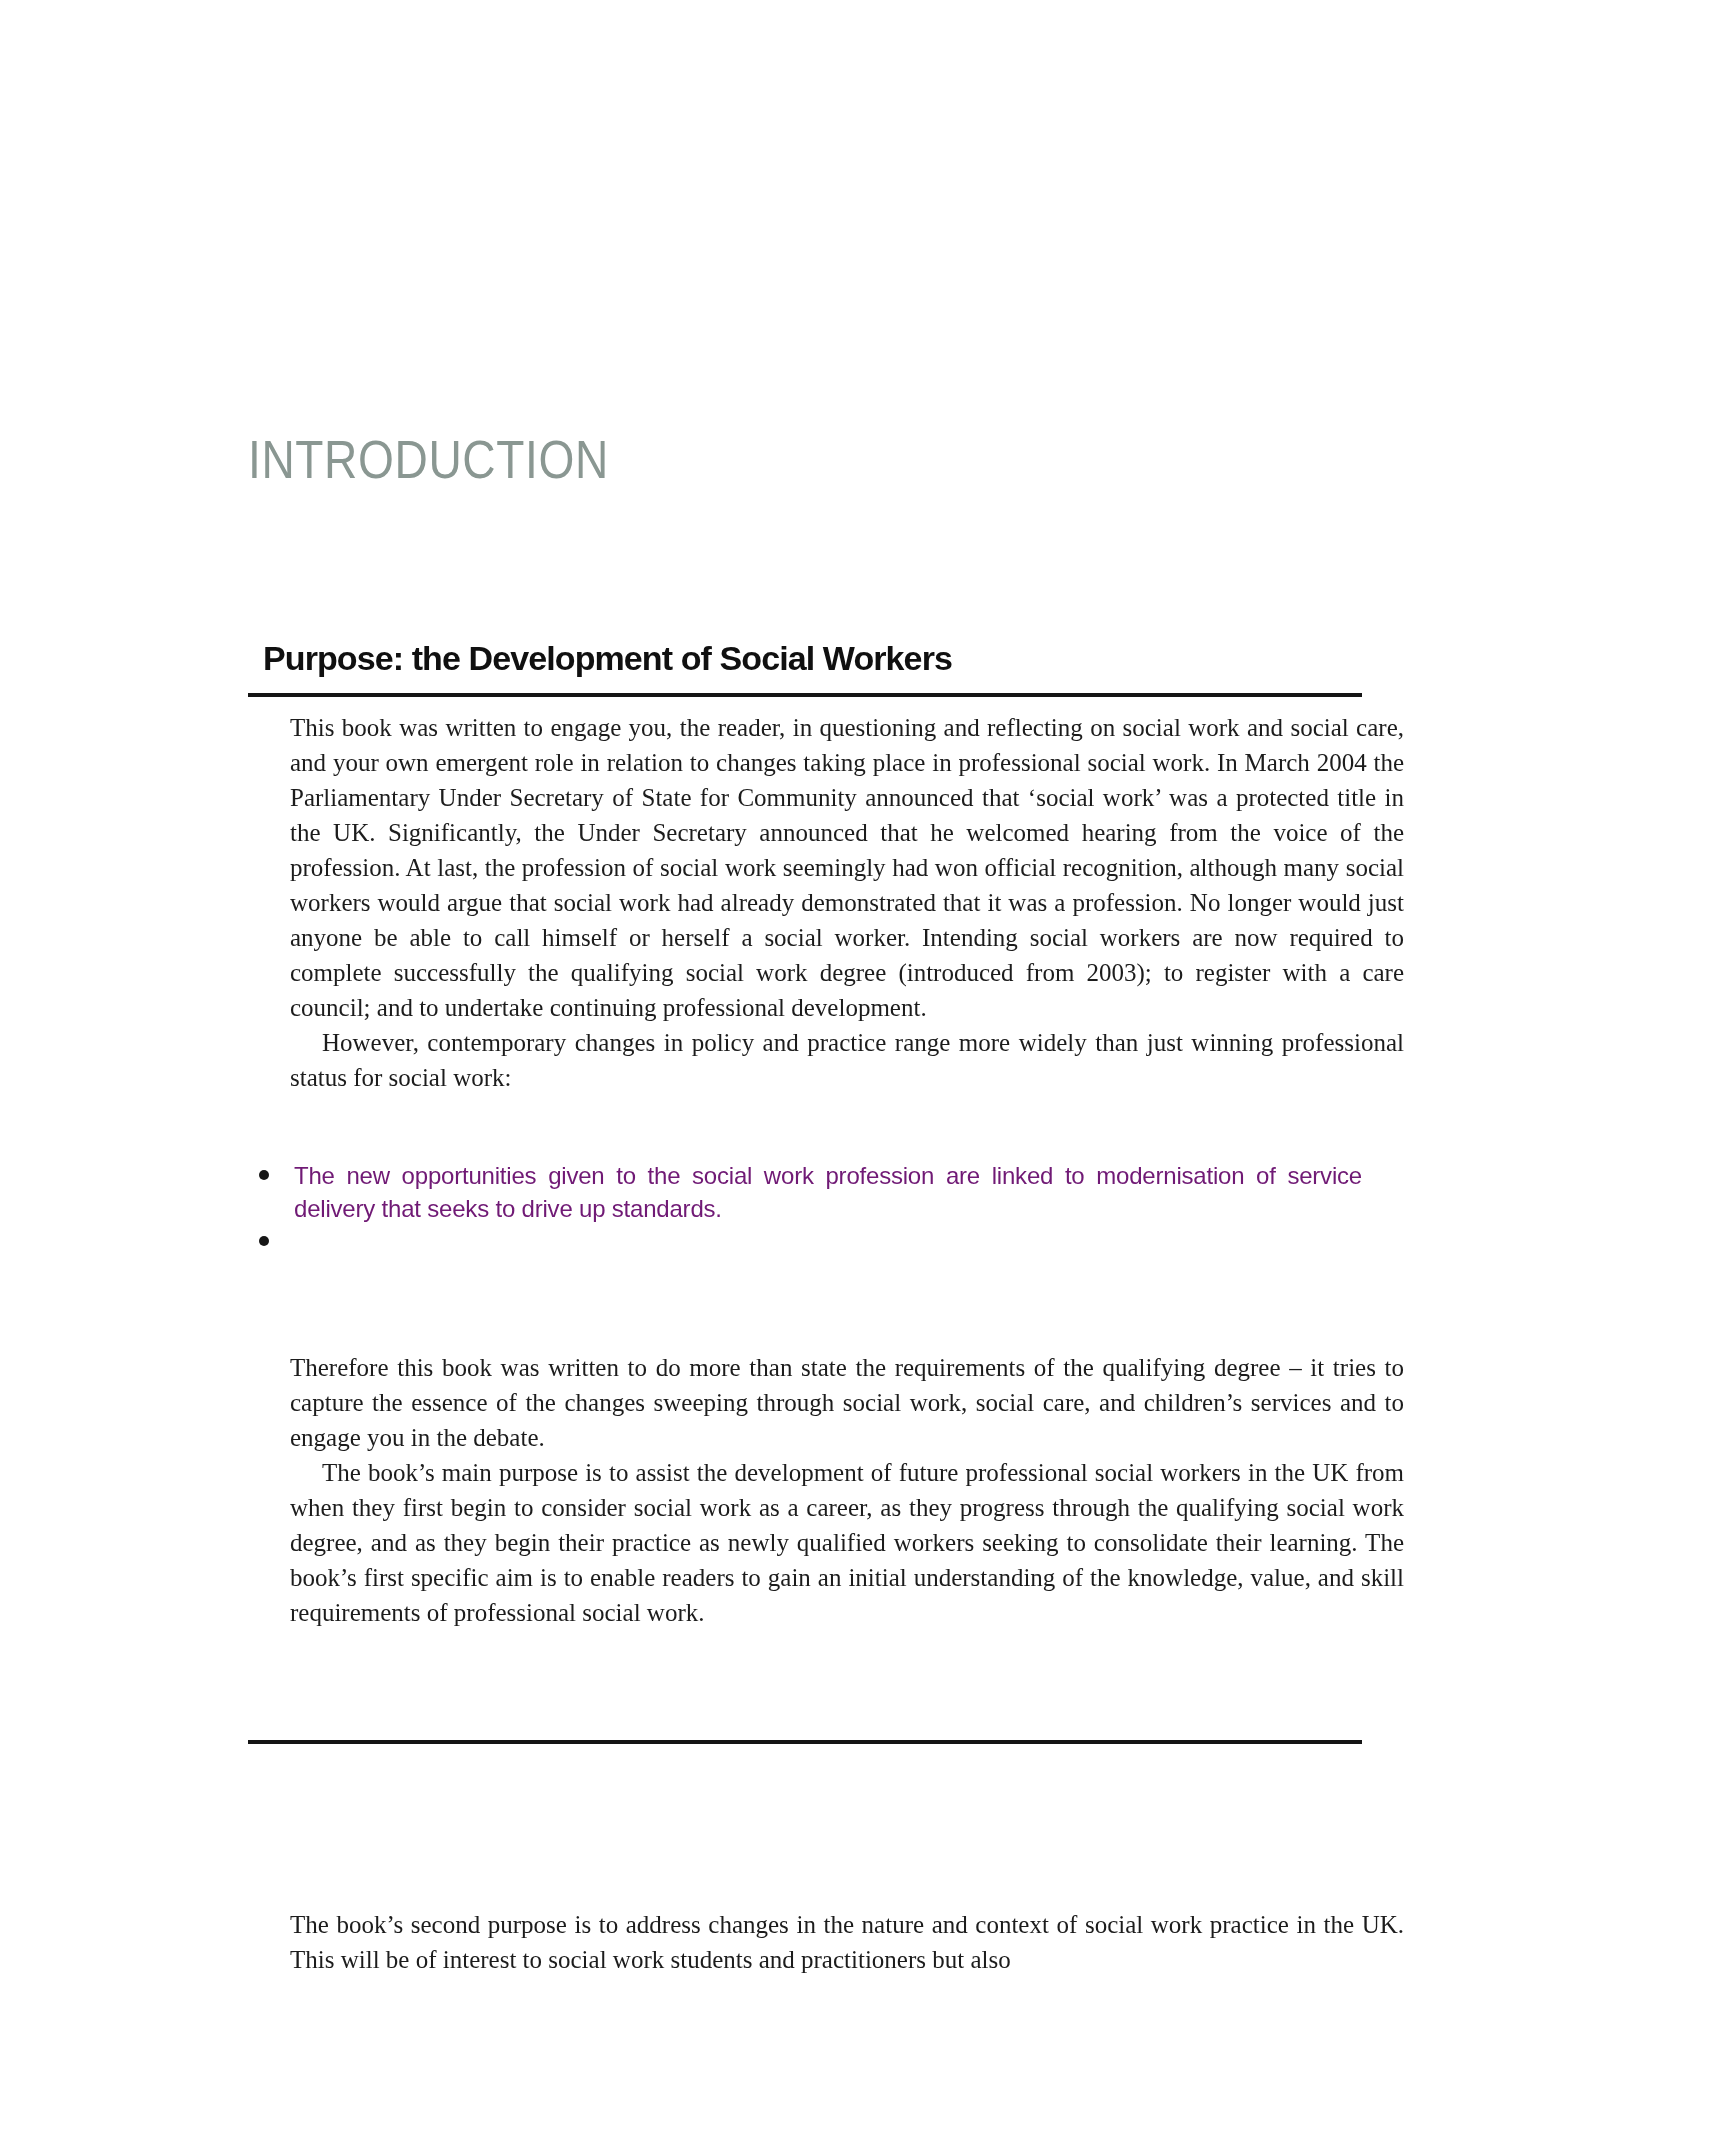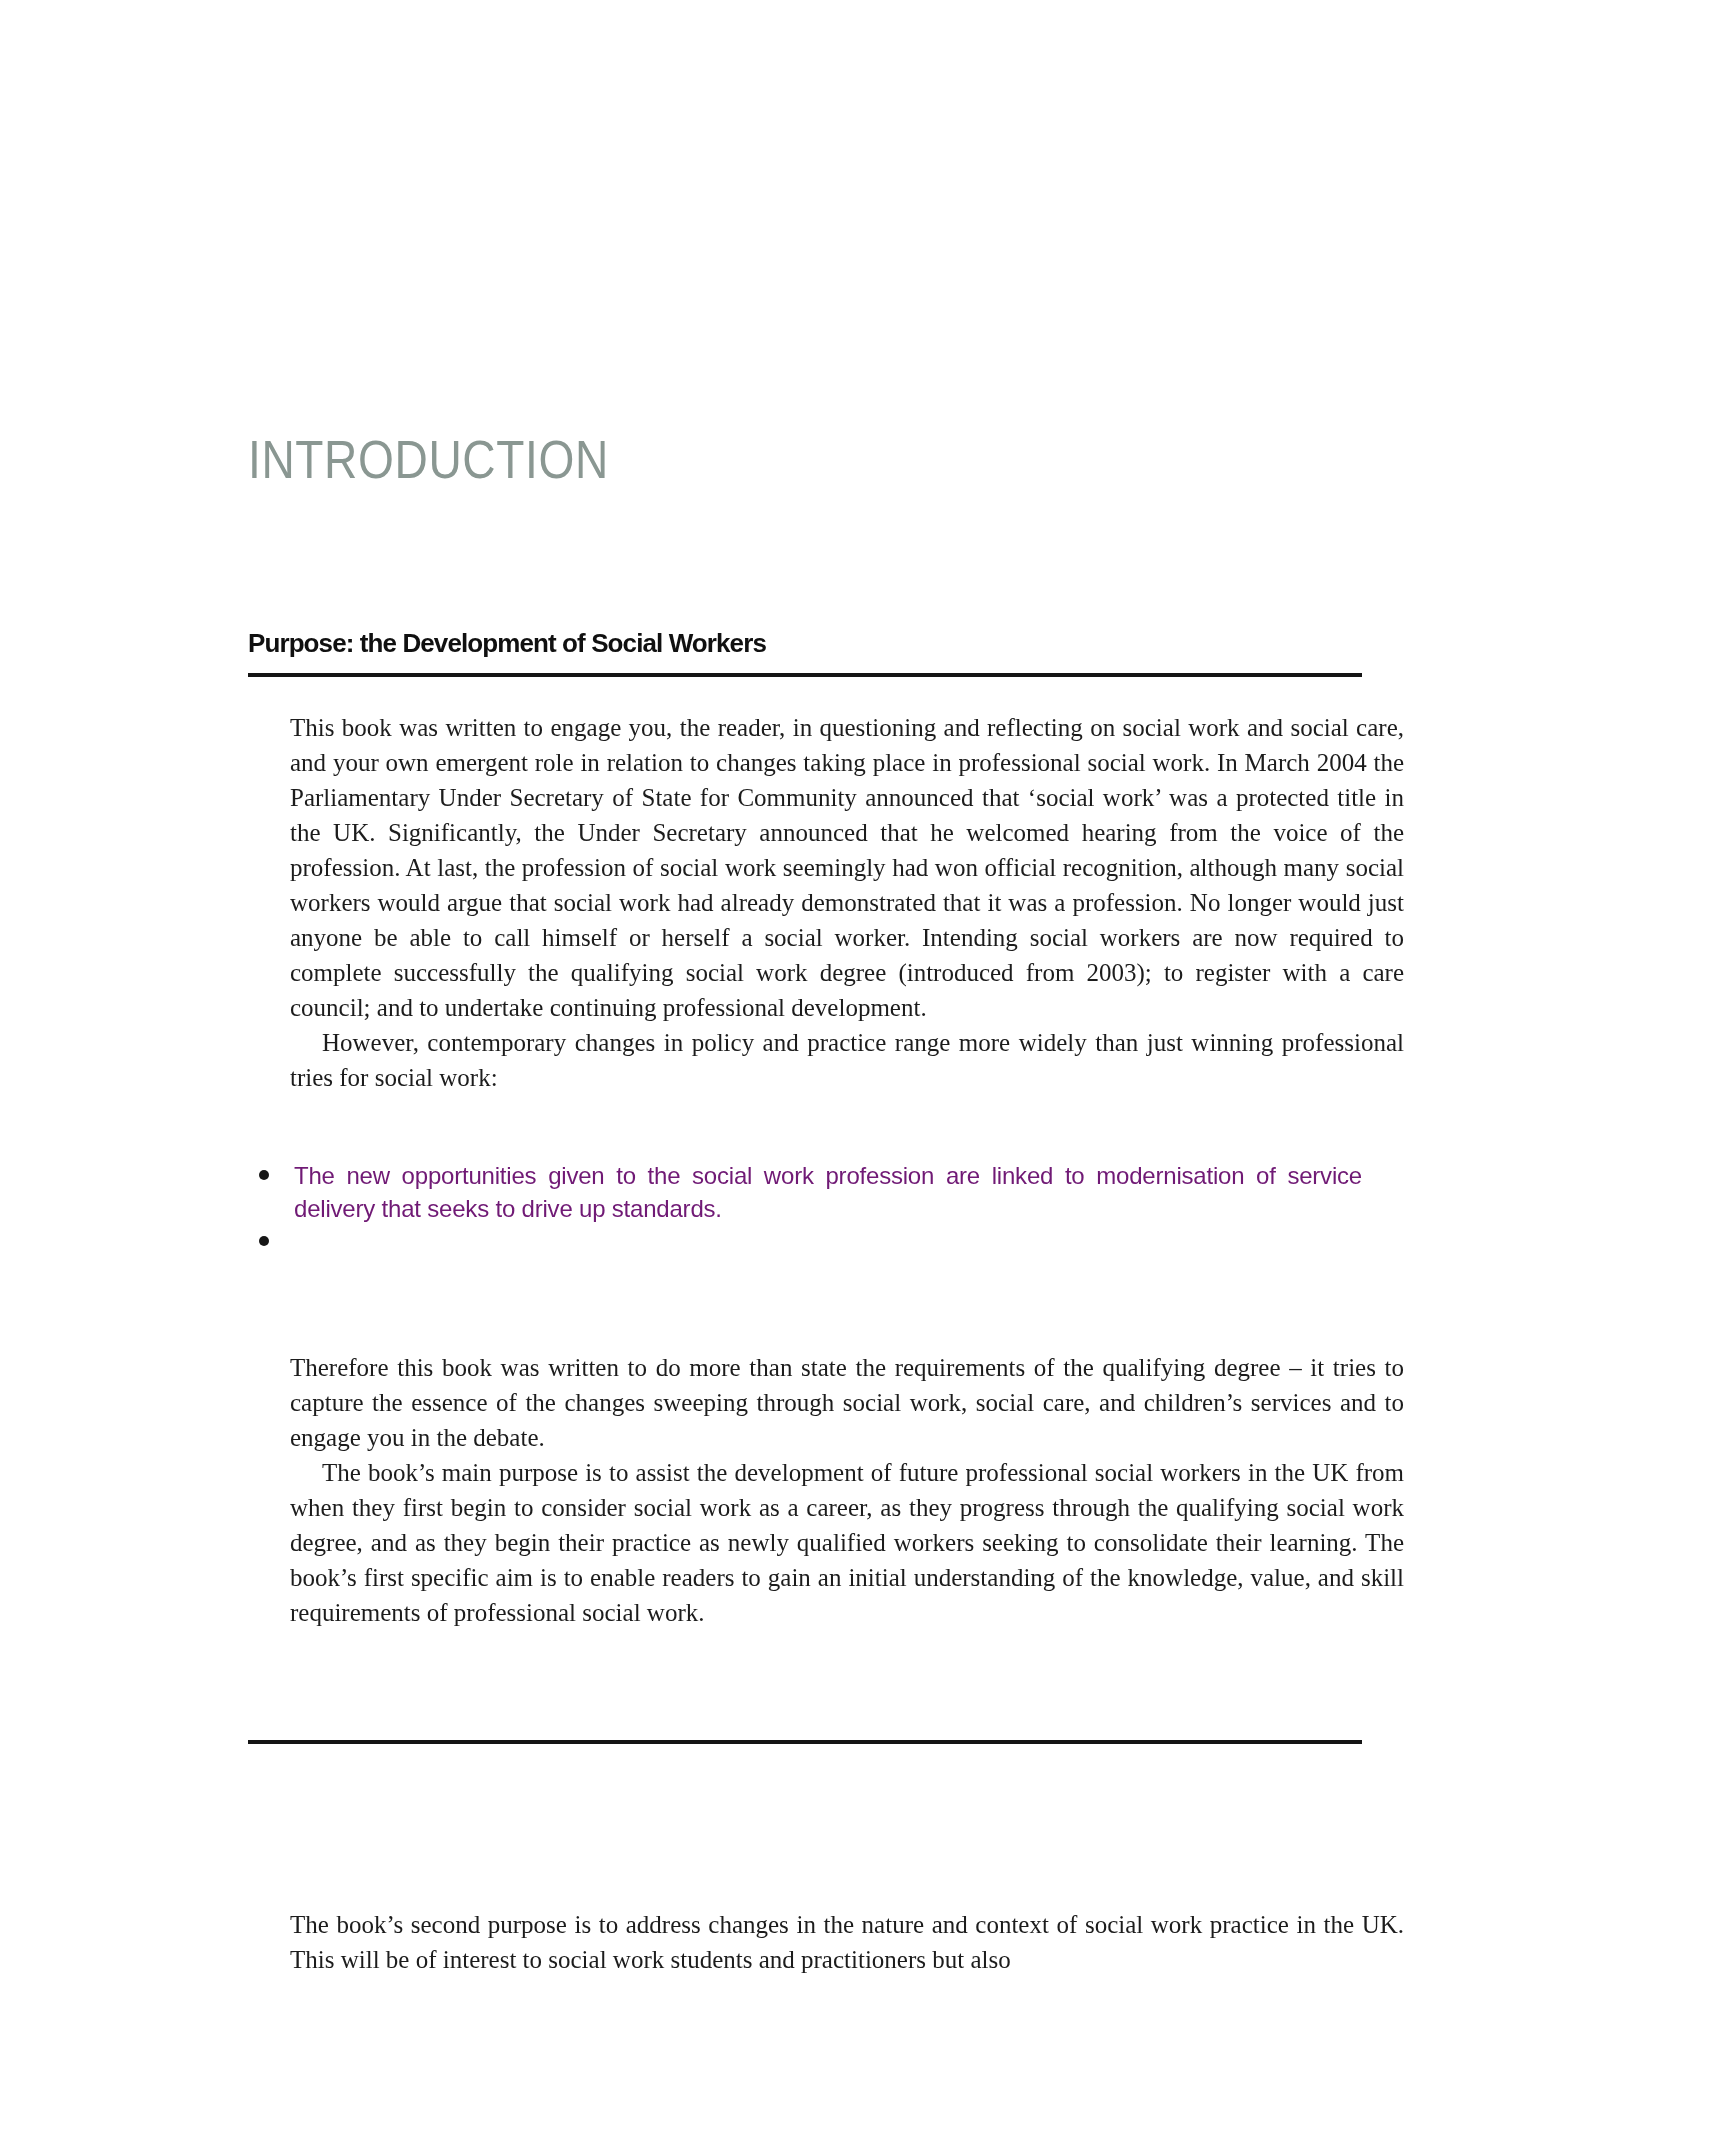--- a/index.html
+++ b/index.html
@@ -37,24 +37,24 @@
     white-space: nowrap;
   }
   .h-wrap {
     position: absolute;
     left: 0;
     width: 100%;
   }
   .h-wrap.first  { top: 624px; }
   .h-wrap.second { top: 1730px; }
   .section-heading {
-    margin: 0;
+    margin: 15px;
     font-family: "Liberation Sans", sans-serif;
     font-weight: 700;
-    font-size: 26px;
+    font-size: 34px;
     line-height: 39px;
     letter-spacing: -0.9px;
     color: #101010;
     white-space: nowrap;
   }
   .rule {
     height: 3.6px;
     background: #151515;
     margin-top: 10px;
   }
@@ -114,21 +114,21 @@
 
     <h1 class="chapter-title">INTRODUCTION</h1>
 
     <div class="h-wrap first">
       <h2 class="section-heading">Purpose: the Development of Social Workers</h2>
       <div class="rule"></div>
     </div>
 
     <div class="zone zoneA">
       <p class="body-par">This book was written to engage you, the reader, in questioning and reflecting on social work and social care, and your own emergent role in relation to changes taking place in professional social work. In March 2004 the Parliamentary Under Secretary of State for Community announced that ‘social work’ was a protected title in the UK. Significantly, the Under Secretary announced that he welcomed hearing from the voice of the profession. At last, the profession of social work seemingly had won official recognition, although many social workers would argue that social work had already demonstrated that it was a profession. No longer would just anyone be able to call himself or herself a social worker. Intending social workers are now required to complete successfully the qualifying social work degree (introduced from 2003); to register with a care council; and to undertake continuing professional development.</p>
-      <p class="body-par indent">However, contemporary changes in policy and practice range more widely than just winning professional tries for social work:</p>
+      <p class="body-par indent">However, contemporary changes in policy and practice range more widely than just winning professional status for social work:</p>
     </div>
 
     <ul class="bullet-list">
       <li class="bullet-item">
         <span class="bullet-dot"></span>
         <span>The new opportunities given to the social work profession are linked to modernisation of service delivery that seeks to drive up standards.</span>
       </li>
       <li class="bullet-item">
         <span class="bullet-dot"></span>
       </li>

